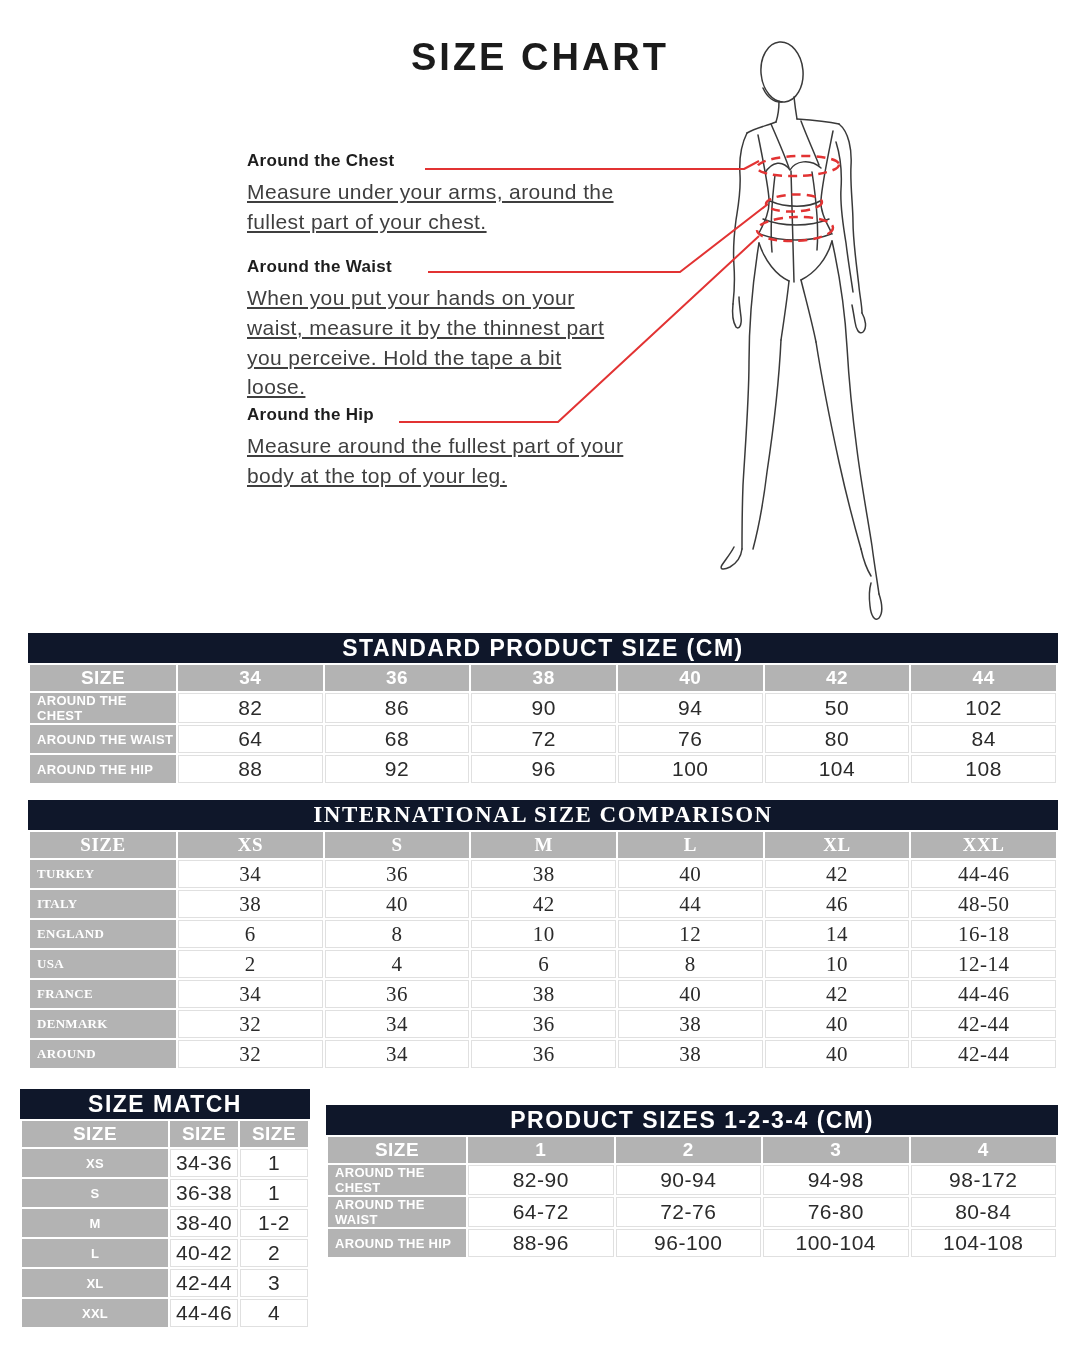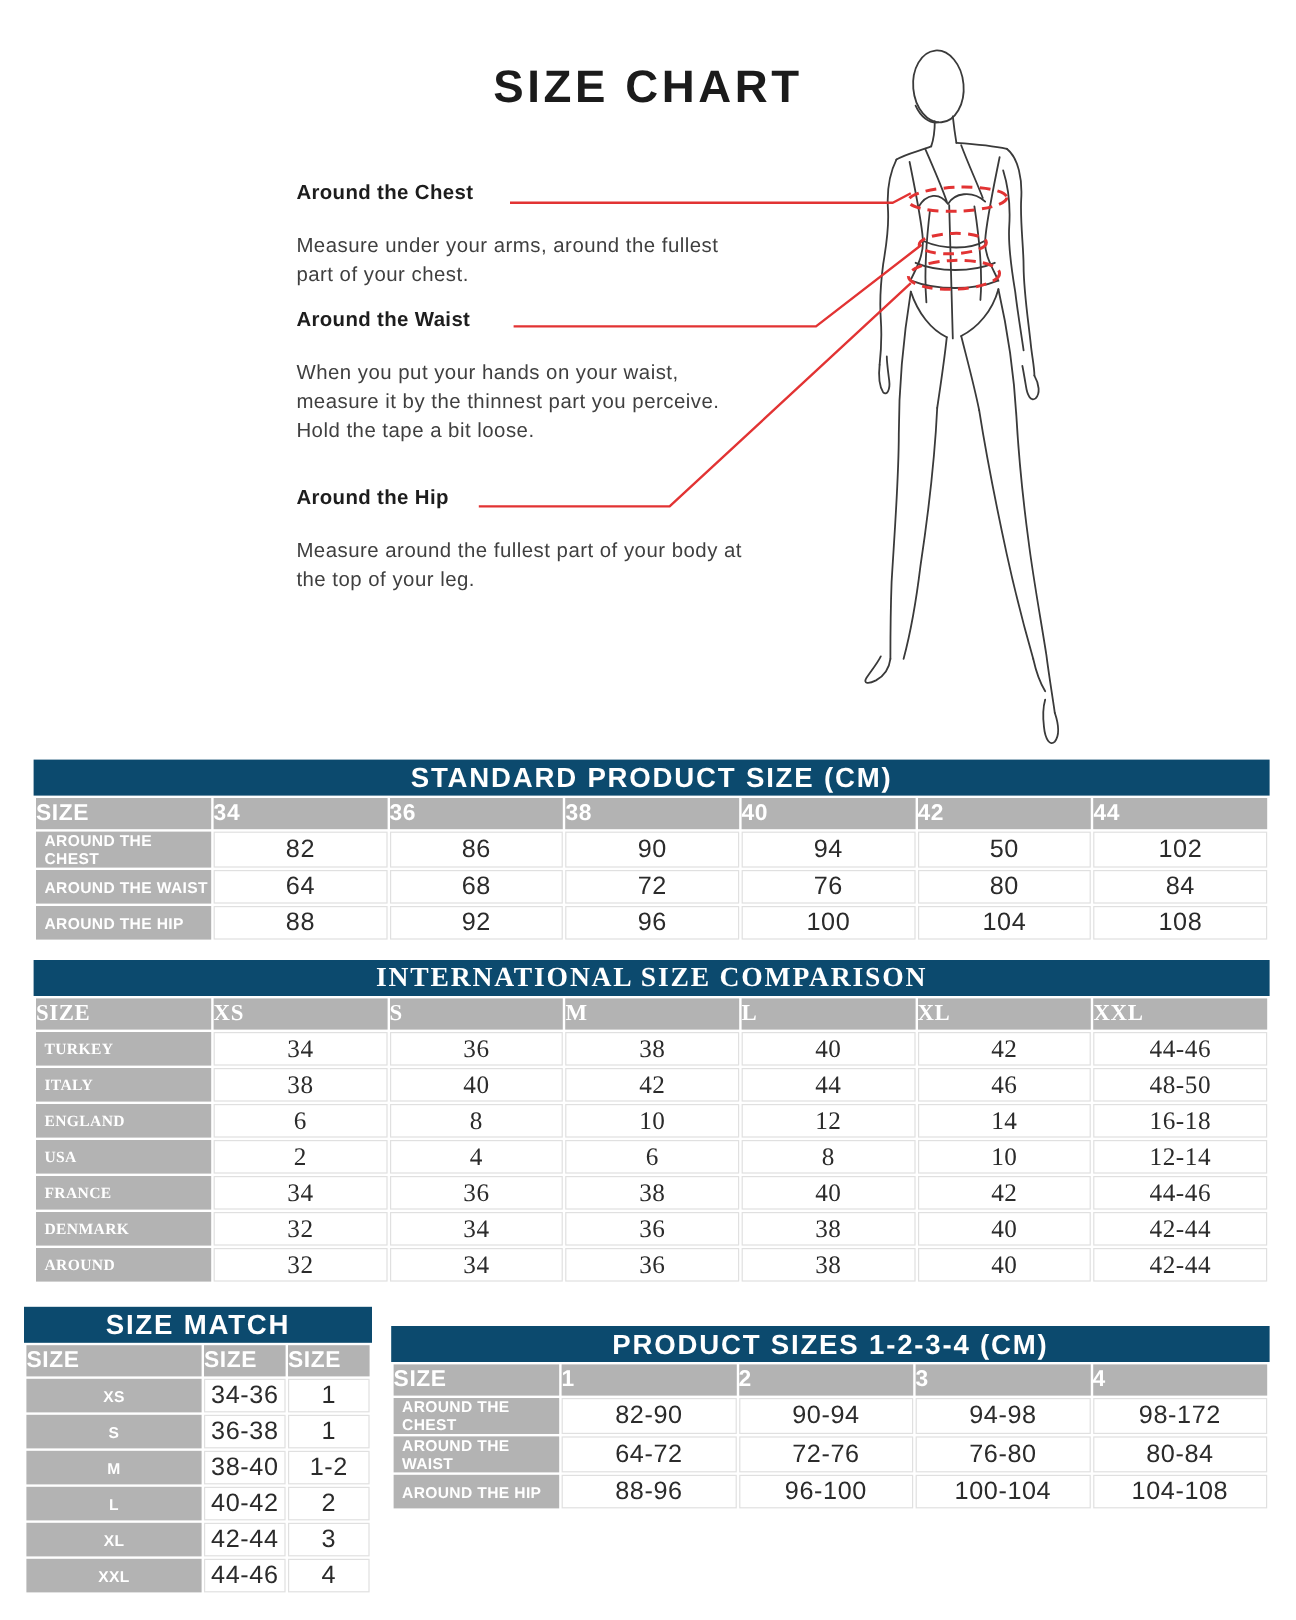--- a/index.html
+++ b/index.html
@@ -4,44 +4,44 @@
 <style>
   html,body{margin:0;padding:0;background:#fff;}
   .page{
     position:relative;width:1080px;height:1350px;background:#ffffff;
     font-family:"Liberation Sans","DejaVu Sans",sans-serif;overflow:hidden;
   }
   
   .hero{position:absolute;left:0;top:0;width:1080px;height:632px;}
   .hero svg{position:absolute;left:0;top:0;}
   .page-title{
-    position:absolute;left:0;top:52px;width:1080px;text-align:center;margin:0;
+    position:absolute;left:0;top:36px;width:1080px;text-align:center;margin:0;
     font-size:38px;font-weight:700;letter-spacing:3px;color:#1b1b1b;
   }
   .anno{position:absolute;left:247px;width:378px;}
   .anno .lab{font-size:17px;font-weight:700;color:#1d1d1d;letter-spacing:.3px;}
-  .anno .desc{margin-top:22px;font-size:17px;color:#3f3f3f;line-height:1.42;letter-spacing:.4px;}
+  .anno .desc{margin-top:6px;font-size:21px;color:#3f3f3f;line-height:1.42;letter-spacing:.4px;text-decoration:underline;}
   .anno-chest{top:151px;}
   .anno-waist{top:257px;}
   .anno-hip{top:405px;}
   
   .tblwrap{position:absolute;}
   .tw-standard{left:28px;top:633px;width:1030px;}
   .tw-intl{left:28px;top:800px;width:1030px;font-family:Liberation Serif, serif;}
   .tw-match{left:20px;top:1089px;width:290px;}
   .tw-prod{left:326px;top:1089px;width:732px;margin-top:16px;}
   .tbar{
-    height:30px;line-height:30px;background:#0c4a6e;color:#fff;text-align:center;
+    height:30px;line-height:30px;background:#0f172a;color:#fff;text-align:center;
     font-size:23px;font-weight:700;letter-spacing:1.5px;
   }
   table.szt{border-collapse:separate;border-spacing:2px;table-layout:fixed;width:100%;margin:0;}
   table.szt th,table.szt td{padding:0;}
   table.szt th.hd{
     background:#b3b3b3;color:#fff;font-size:19px;font-weight:700;height:26px;
-    text-align:left;letter-spacing:.5px;
+    text-align:center;letter-spacing:.5px;
   }
   table.szt th.lbl{
     background:#b3b3b3;color:#fff;font-size:13px;font-weight:700;height:28px;
     text-align:left;padding-left:7px;letter-spacing:.3px;
   }
   table.szt th.lbl.lbl-c{text-align:center;padding-left:0;}
   table.szt td.val{
     background:#fff;border:1px solid #e0e0e0;height:26px;text-align:center;
     font-size:21px;font-weight:400;color:#2b2b2b;letter-spacing:.5px;
   }

